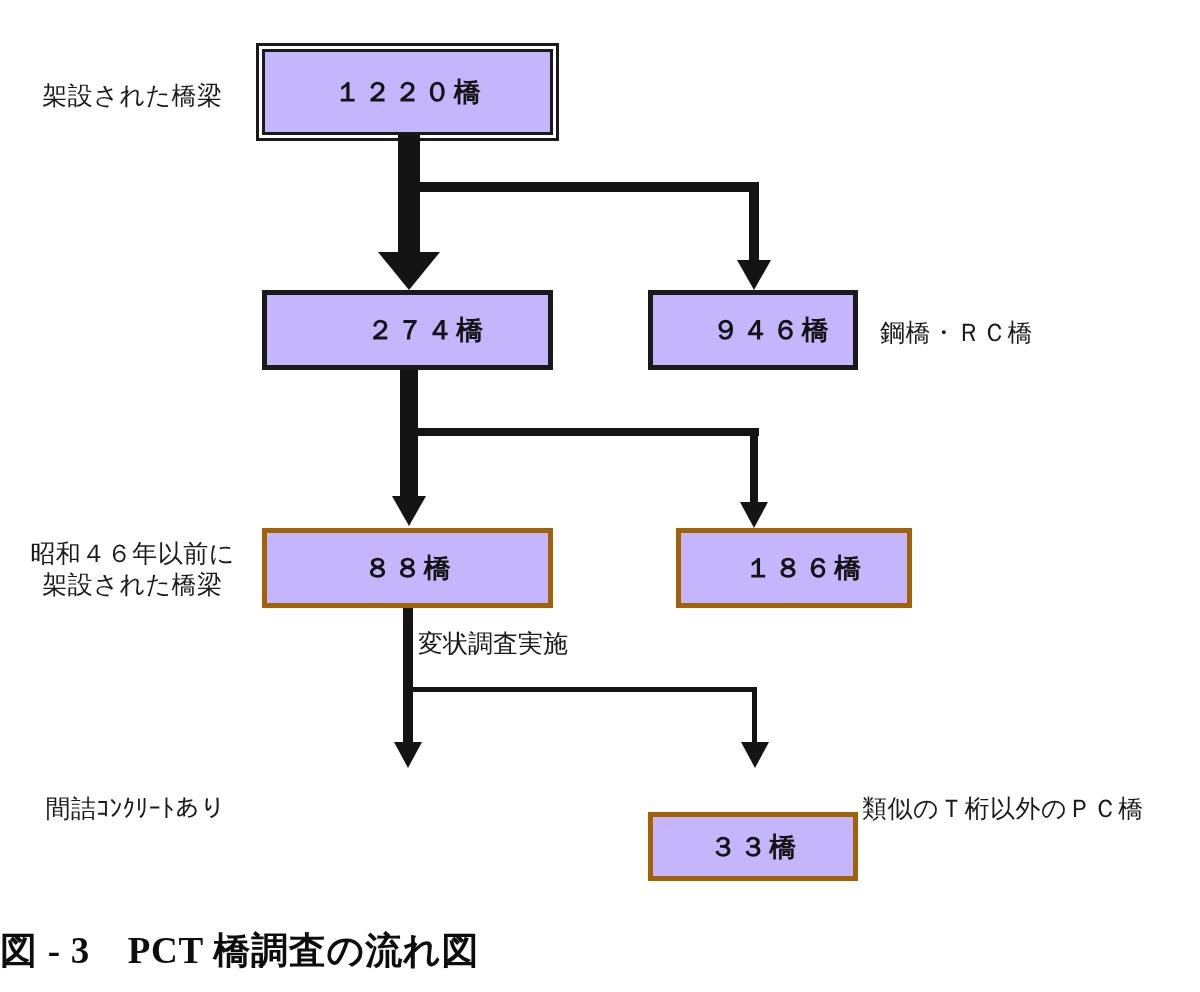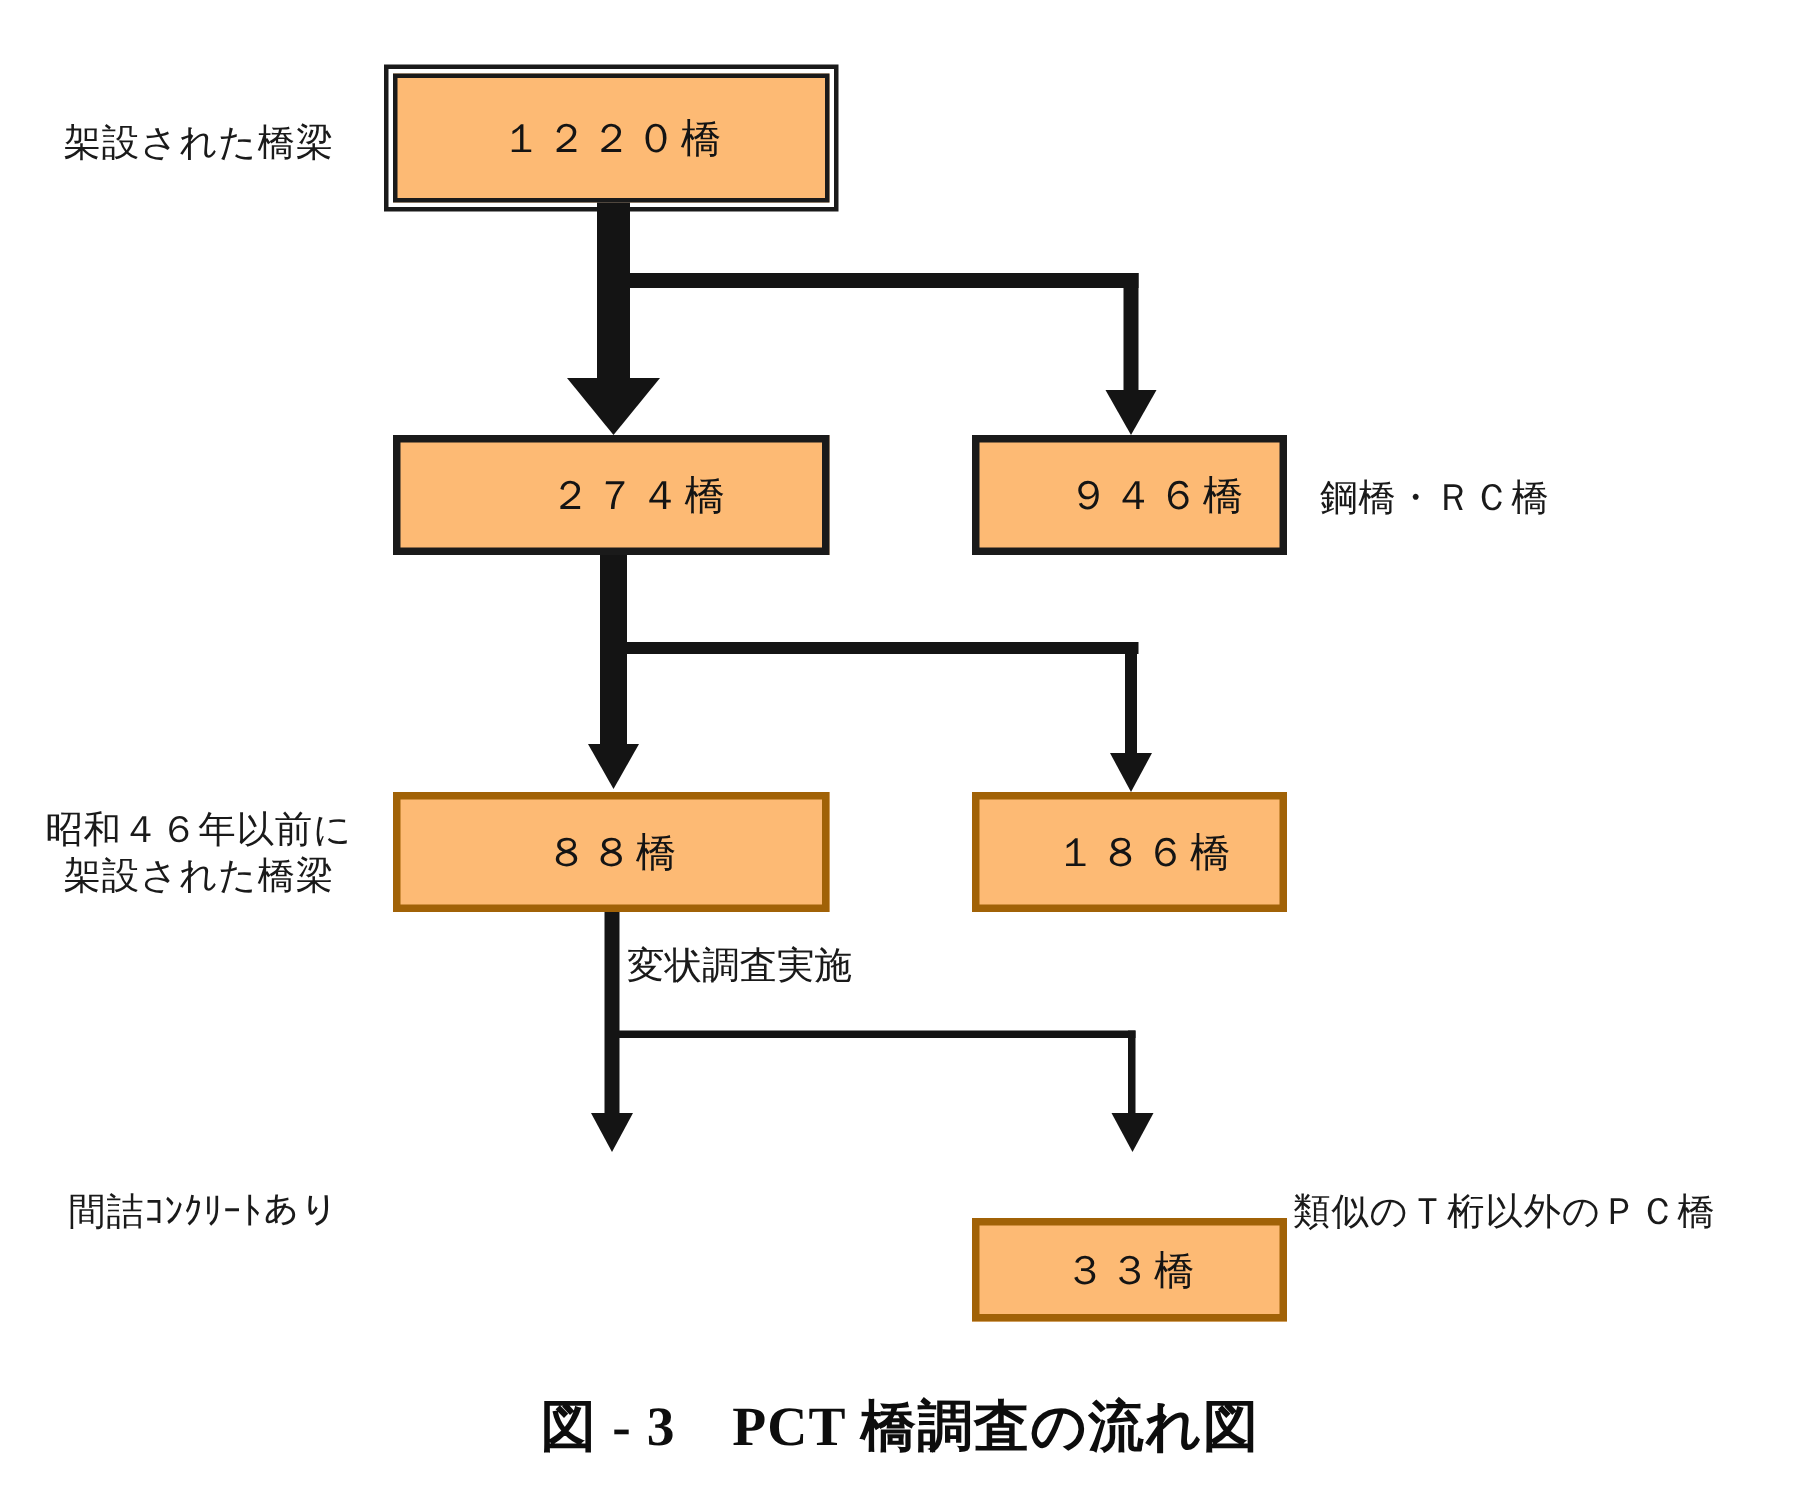--- a/index.html
+++ b/index.html
@@ -14,28 +14,29 @@
     background: #ffffff;
     overflow: hidden;
     font-family: "Liberation Sans", "DejaVu Sans", sans-serif;
     color: #1a1a1a;
   }
 
   
   .node {
     position: absolute;
     box-sizing: border-box;
-    background: #fdba74;
+    background: #c4b5fd;
     display: flex;
     align-items: center;
     justify-content: center;
     color: #141414;
     letter-spacing: 0.18em;
     text-indent: 0.18em;
     white-space: nowrap;
+    font-weight: bold;
   }
   .node-double {
     border: 3px solid #1a1a1a;
     outline: 3px solid #1a1a1a;
     outline-offset: 3px;
   }
   .node-heavy { border: 5px solid #1a1a1a; padding-left: 35px; }
   .node-light { border: 5px solid #a16207; }
 
   .node-text {
@@ -80,21 +81,20 @@
     font-size: 25px;
     color: #1a1a1a;
     white-space: nowrap;
   }
 
   
   .caption {
     position: absolute;
     left: 0;
     width: 1200px;
-    text-align: center;
     font-size: 37px;
     font-weight: bold;
     color: #0d0d0d;
     font-family: "Liberation Serif", "DejaVu Serif", serif;
     letter-spacing: 0.02em;
   }
 </style>
 </head>
 <body>
 
@@ -125,21 +125,21 @@
   <div class="vline" style="left:750px; top:428px; width:8px; height:78px;"></div>
   <div class="arrow-head arrow-thin" style="left:392px; top:496px;"></div>
   <div class="arrow-head arrow-slim" style="left:740px; top:502px;"></div>
 
   <div class="node node-light" style="left:262px; top:528px; width:291px; height:80px;">
     <span class="node-text">８８橋</span>
   </div>
   <div class="side-label left-of" style="left:10px; top:538px; width:245px;">昭和４６年以前に
 架設された橋梁</div>
 
-  <div class="node node-light" style="left:648px; top:528px; width:210px; height:80px;padding-left:18px;">
+  <div class="node node-light" style="left:676px; top:528px; width:236px; height:80px;padding-left:18px;">
     <span class="node-text">１８６橋</span>
   </div>
 
   <div class="vline" style="left:403px; top:608px; width:10px; height:140px;"></div>
   <div class="hline" style="left:409px; top:687px; width:348px; height:5px;"></div>
   <div class="vline" style="left:752px; top:687px; width:5px; height:58px;"></div>
   <div class="edge-label" style="left:418px; top:627px;">変状調査実施</div>
   <div class="arrow-head arrow-slim" style="left:394px; top:742px;"></div>
   <div class="arrow-head arrow-slim" style="left:741px; top:742px;"></div>
 

